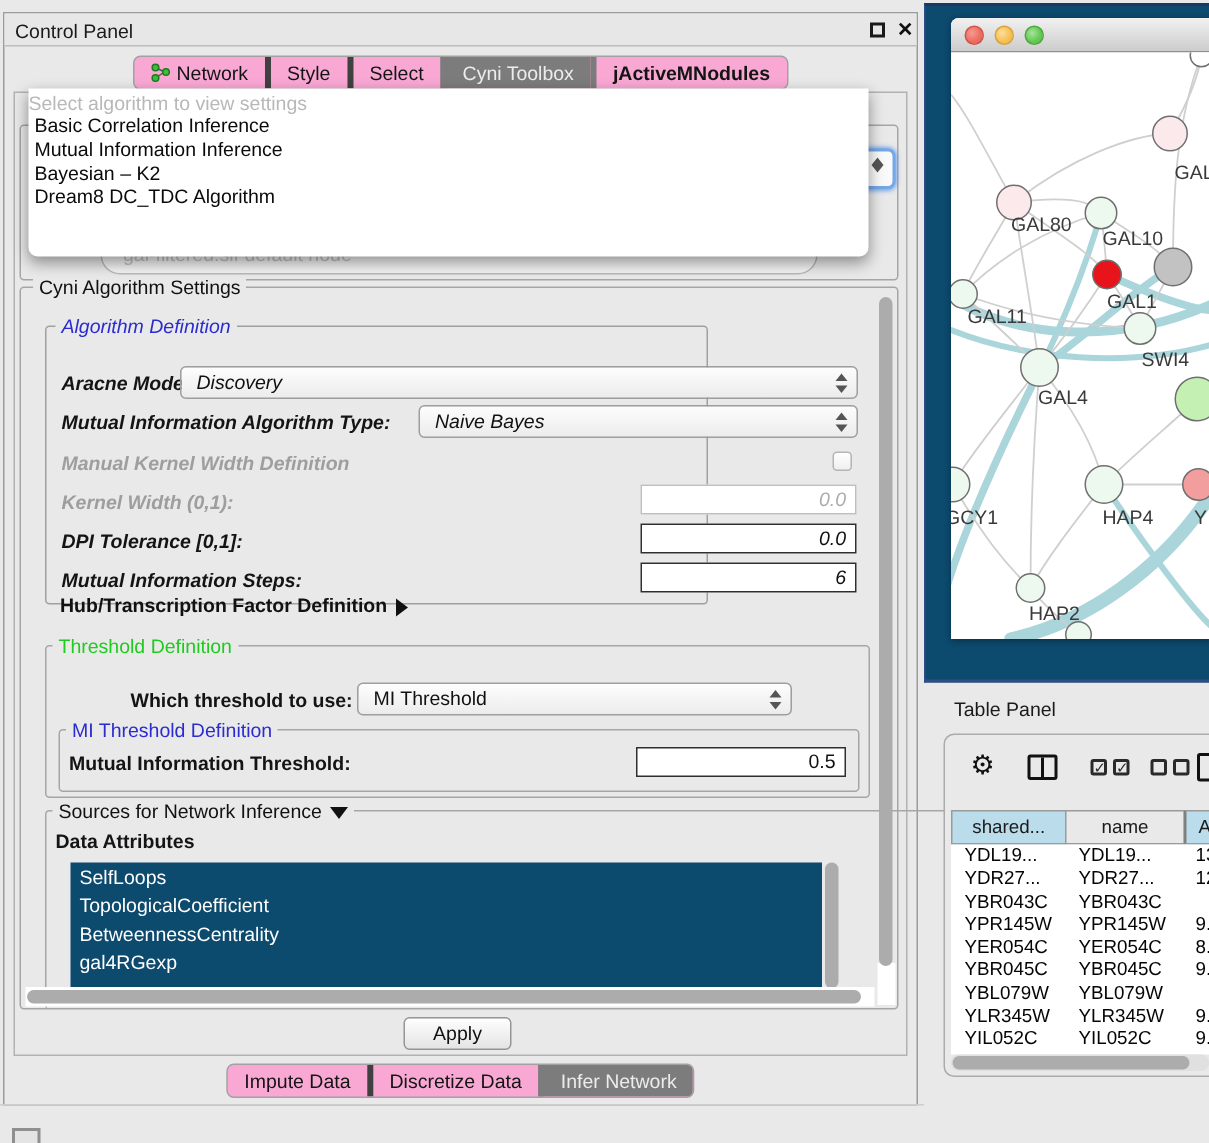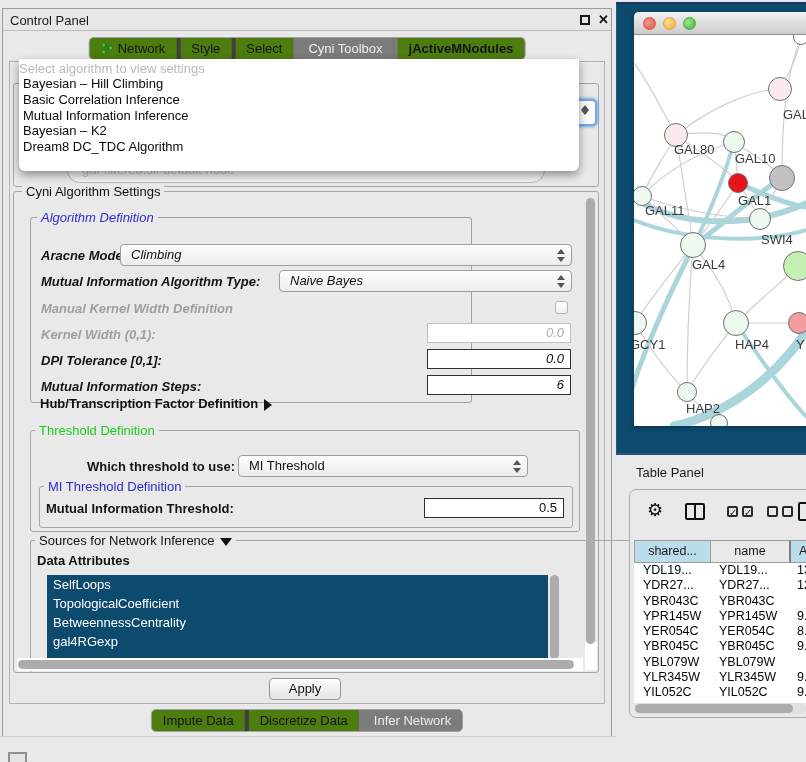--- a/index.html
+++ b/index.html
@@ -13,21 +13,21 @@
             border:1px solid #9B9B9B; background:#E9E9E9; }
   #cp-titlebar { position:absolute; left:0; top:0; width:100%; height:22px;
                  background:#E7E7E7; border-bottom:1px solid #BDBDBD; }
   #cp-title { position:absolute; left:7px; top:4px; font-size:13px; color:#1A1A1A; }
   #cp-float { position:absolute; left:577px; top:6px; width:10px; height:10px;
               border:2px solid #1A1A1A; background:transparent; }
   #cp-close { position:absolute; left:595px; top:3px; font-size:13px; font-weight:bold; color:#111; }
 
   
   .tabbar { position:absolute; display:flex; border:1px solid #A2A2A2; border-radius:5px;
-            background:#4d7c0f; overflow:hidden; height:23px; }
+            background:#f9a8d4; overflow:hidden; height:23px; }
   #top-tabbar { left:50%; top:28px; transform:translateX(-50%); }
   .ttab { padding:3px 11px 0 11px; font-size:13px; color:#141414; border-left:4px solid #404040;
           white-space:nowrap; display:flex; align-items:flex-start; gap:4px; }
   .ttab:first-child { border-left:none; }
   .ttab.selected { background:#7C7C7C; color:#ECECEC; border-left-color:#7C7C7C; }
   .ttab.selected + .ttab { border-left-color:#7C7C7C; }
   .ttab.bold { font-weight:bold; }
   .net-ico { width:13px; height:13px; margin-top:1px; }
 
   
@@ -173,37 +173,36 @@
          border-radius:13px; background:#F4F4F4; font-size:13px; line-height:24px; padding-left:14px; color:#C2C2C2;">gal-filtered.sif default node</div>
     <div class="abs" style="left:570px; top:90px; width:24px; height:27px; border:2px solid #74A8E8;
          border-radius:5px; background:#FAFAFA; box-shadow:0 0 3px 1px rgba(90,150,230,0.8);">
       <div style="margin:4px auto 0;" class="tri-up"></div>
       <div style="margin:0 auto;" class="tri-dn"></div>
     </div>
 
     <div id="dd-overlay">
       <div id="dd-hint">Select algorithm to view settings</div>
       <div id="dd-list">
-          <div class="dd-item">Bayesian – Hill Climbing</div>
           <div class="dd-item">Basic Correlation Inference</div>
           <div class="dd-item">Mutual Information Inference</div>
           <div class="dd-item">Bayesian – K2</div>
           <div class="dd-item">Dream8 DC_TDC Algorithm</div>
         </div>
     </div>
 
     <div class="group" style="left:10px; top:182px; width:586px; height:482px;">
       <span class="grouplabel" style="left:8px;">Cyni Algorithm Settings</span>
 
       <div class="group" style="left:16px; top:25px; width:442px; height:186; height:186px; border-color:#A0A0A0;font-style:italic;">
         <span class="grouplabel blue-title" style="left:6px;">Algorithm Definition</span>
 
         <span class="flabel" style="left:10px; top:30px;">Aracne Mode:</span>
         <div class="combo" style="left:89px; top:26px; width:452px;">
-          <span>Climbing</span>
+          <span>Discovery</span>
           <span class="arrows">
               <div class="tri-up"></div>
               <div class="tri-dn"></div>
             </span>
         </div>
 
         <span class="flabel" style="left:10px; top:56px;">Mutual Information Algorithm Type:</span>
         <div class="combo" style="left:248px; top:52px; width:293px;">
           <span>Naive Bayes</span>
           <span class="arrows">

